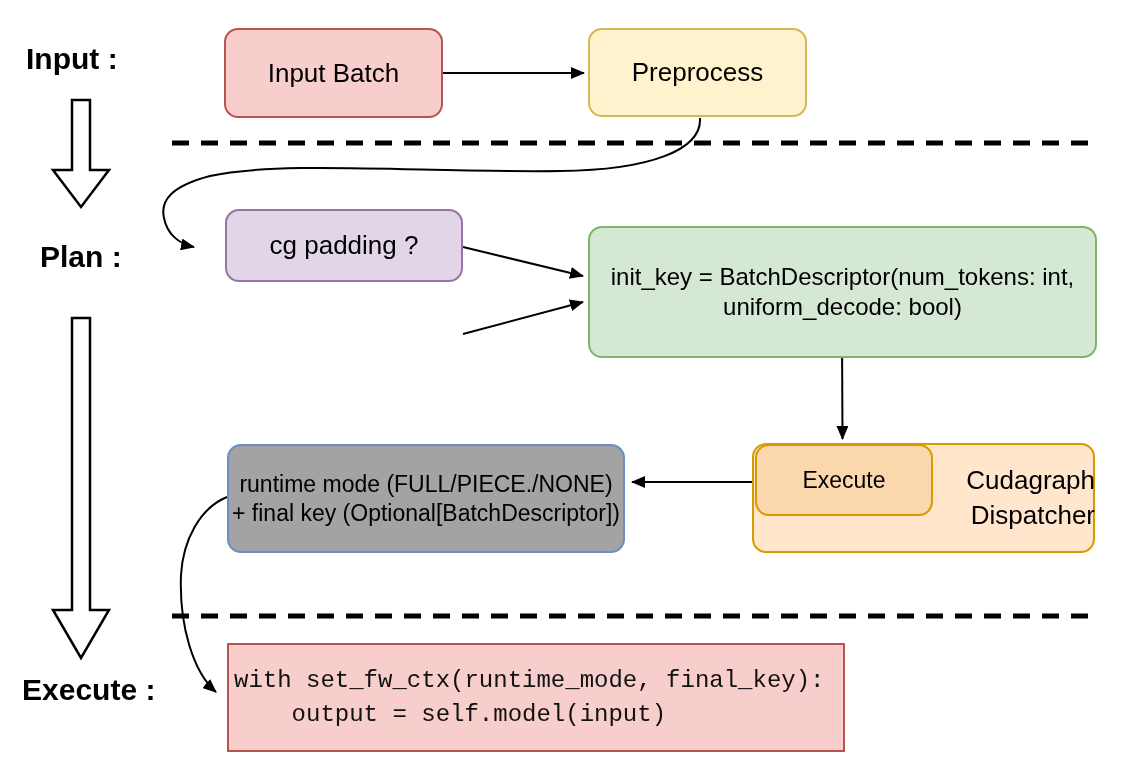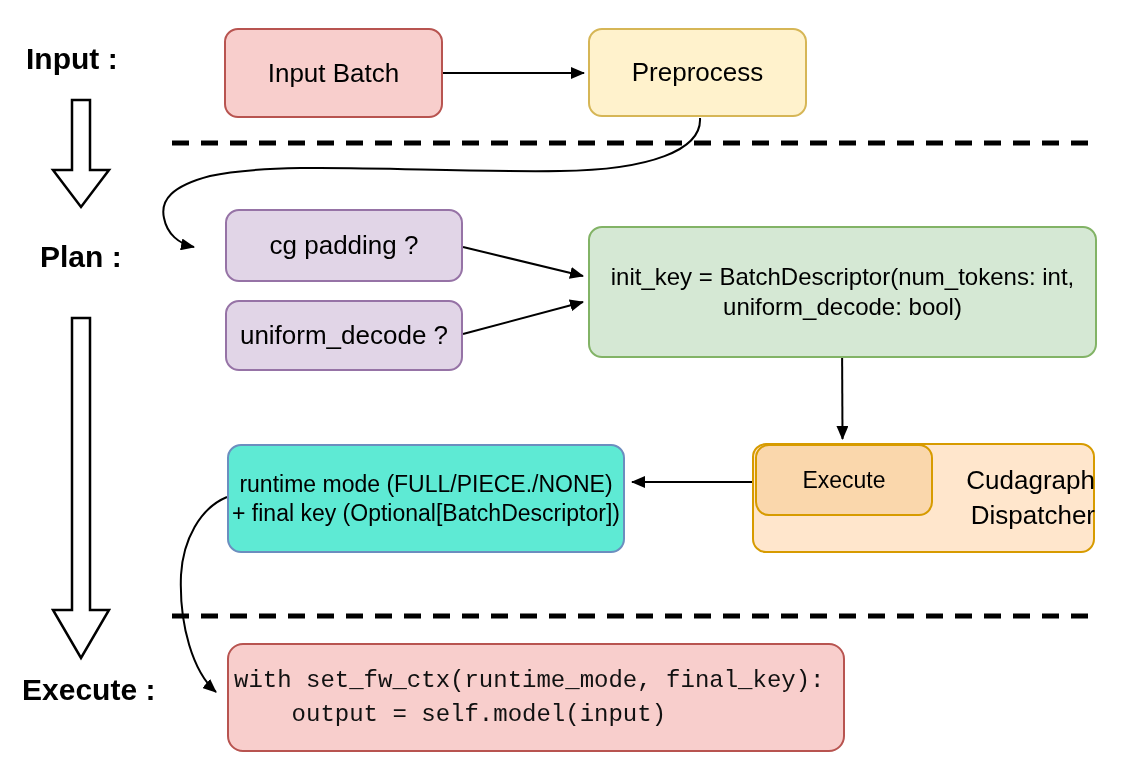--- a/index.html
+++ b/index.html
@@ -7,21 +7,21 @@
           font-family:"Liberation Sans",sans-serif;color:#000;}
   #connectors{position:absolute;left:0;top:0;width:1142px;height:770px;}
   .stage-label{position:absolute;font-weight:bold;font-size:30px;color:#000;white-space:nowrap;}
   .node{position:absolute;box-sizing:border-box;border:2px solid #000;border-radius:14px;
         display:flex;flex-direction:column;align-items:center;justify-content:center;
         text-align:left;line-height:1.25;}
   .node span{display:block;white-space:nowrap;}
   .fs26{font-size:26px;}
   .fs24{font-size:24px;}
   .fs23{font-size:23px;}
-  .code-node{align-items:flex-start;padding-left:5px;border-radius:16px;}
+  .code-node{align-items:flex-start;padding-left:5px;border-radius:0;}
   .code-node span{font-family:"Liberation Mono","DejaVu Sans Mono",monospace;
                   font-size:24px;line-height:34px;white-space:pre;color:#111;}
   .cg-label{position:absolute;display:flex;align-items:center;justify-content:center;
             text-align:right;font-size:26px;line-height:1.35;}
 </style>
 </head>
 <body>
 
 <div id="canvas">
 
@@ -57,37 +57,34 @@
   </div>
 
   <div class="node fs26" style="left: 588px; top: 28px; width: 219px; height: 89px; background-color: rgb(255, 242, 204); border-color: rgb(214, 182, 86);">
     <span>Preprocess</span>
   </div>
 
   <div class="node fs26" style="left: 225px; top: 209px; width: 238px; height: 73px; background-color: rgb(225, 213, 231); border-color: rgb(150, 115, 166);">
     <span>cg padding ?</span>
   </div>
 
-  <div class="node fs26" style="left: 225px; top: 300px; width: 238px; height: 71px; background-color: rgb(225, 213, 231); border-color: rgb(150, 115, 166);">
-    <span>uniform_decode ?</span>
-  </div>
 
   <div class="node fs24" style="left: 588px; top: 226px; width: 509px; height: 132px; background-color: rgb(213, 232, 212); border-color: rgb(130, 179, 102);">
     <span>init_key = BatchDescriptor(num_tokens: int,</span>
     <span>uniform_decode: bool)</span>
   </div>
 
   <div class="node" style="left: 752px; top: 443px; width: 343px; height: 110px; background-color: rgb(255, 230, 204); border-color: rgb(215, 155, 0);">
   </div>
   <div class="node fs23" style="left: 755px; top: 444px; width: 178px; height: 72px; background-color: rgb(250, 215, 172); border-color: rgb(215, 155, 0);">
     <span>Execute</span>
   </div>
   <div class="cg-label" style="left:935px;top:443px;width:160px;height:110px;">Cudagraph Dispatcher</div>
 
-  <div class="node fs23" style="left: 227px; top: 444px; width: 398px; height: 109px; background-color: #5eead4; border-color: rgb(108, 142, 191);">
+  <div class="node fs23" style="left: 227px; top: 444px; width: 398px; height: 109px; background-color: #a3a3a3; border-color: rgb(108, 142, 191);">
     <span>runtime mode (FULL/PIECE./NONE)</span>
     <span>+ final key (Optional[BatchDescriptor])</span>
   </div>
 
   <div class="node code-node" style="left: 227px; top: 643px; width: 618px; height: 109px; background-color: rgb(248, 206, 204); border-color: rgb(184, 84, 80);">
     <span>with set_fw_ctx(runtime_mode, final_key):</span>
     <span>    output = self.model(input)</span>
   </div>
 
 </div>

